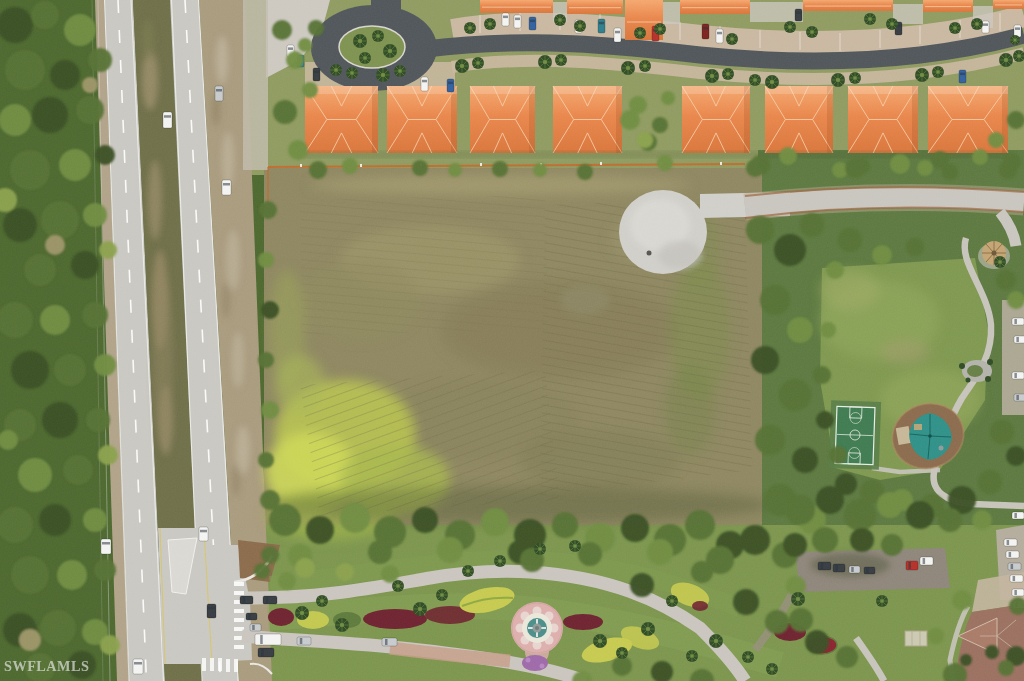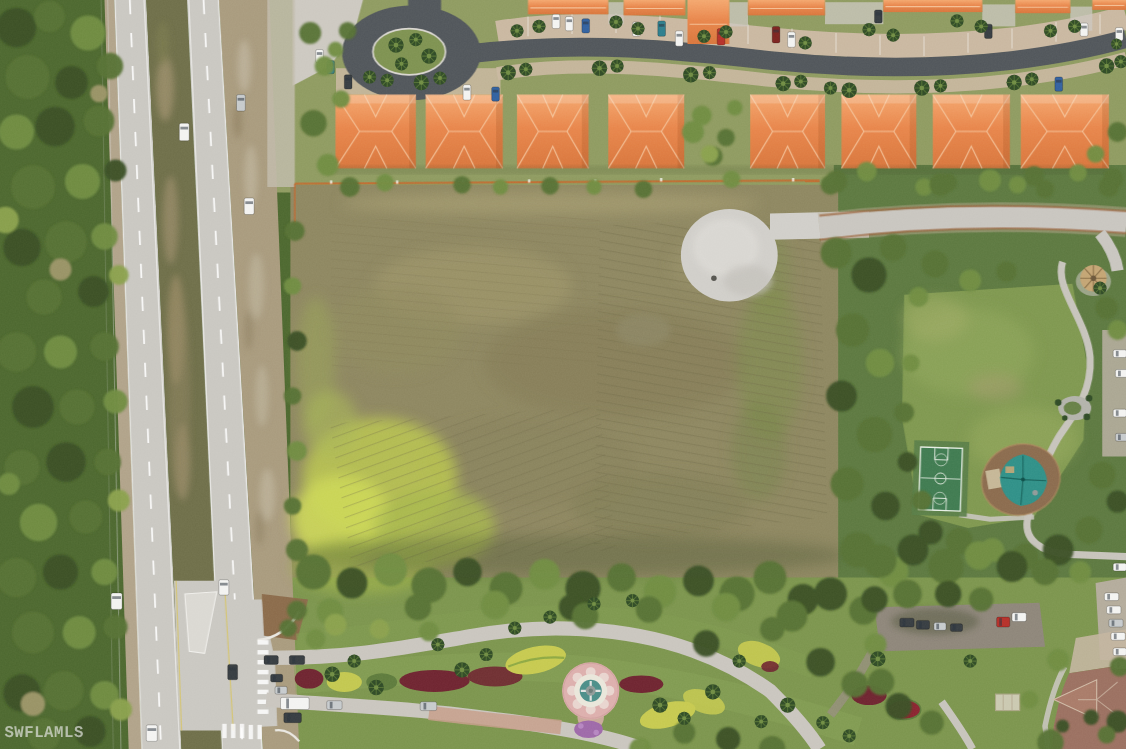--- a/index.html
+++ b/index.html
@@ -1,17 +1,17 @@
 <!DOCTYPE html>
 <html style="--forest-base: #4c672f; --topland-base: #8e9a60; --lot-base: #8d8660; --park-base: #5c7840; --bottom-base: #7b944d; --hwy: #c9c7c1; --lane: #ffffff; --asphalt: #50555a; --gravel: #a89a7d; --shoulder: #b0a289; --median-veg: #6e6e49; --median-tan: #a3936f; --apron: #c9b7a0; --pave-light: #ccc8c0; --roof-base: #e8854b; --roof-light: #f4a76e; --roof-dark: #d8753c; --ridge: #f7cda6; --lawn: #7e974f; --island-green: #7d9150; --lot-dark: #7b7752; --lot-light: #9e956c; --lot-bright: #b9c44f; --lot-bright2: #ccd758; --pad: #d0cec9; --path: #c6c3bb; --court: #3f7a50; --court-pad: #587c47; --court-line: #e6eee4; --mulch: #8a6a4d; --canopy: #2f8f87; --sand: #cbbf9f; --entr-road: #c9c5be; --paver: #c59c8a; --maroon: #6e2430; --bed-yellow: #c6c94f; --purple: #9d68a8; --flower-red: #8a2430; --fountain-pink: #dcaeac; --fountain-white: #e9e6da; --fountain-teal: #4a8d88; --tile-roof: #9a6f60; --tile-gable: #a87a68; --tile-ridge: #cfb9a5; --gazebo: #c3a473; --dirt: #8a6a4a; --parking-dark: #8d8579; --wedge: #b3ab9b; --silt-fence: #c8642a; --palm-dark: #2f4a26; --palm-light: #5d7a38; --wm: rgba(225,227,222,0.7);"><head>
 <meta charset="utf-8">
 <style>
   html,body{margin:0;padding:0;background:#111;}
   .scene{position:relative;width:1024px;height:681px;overflow:hidden;
-         font-family:Liberation Mono, monospace;background:#4c672f;}
+         font-family:Liberation Serif, serif;background:#4c672f;}
   .scene svg{position:absolute;left:0;top:0;}
   .watermark{position:absolute;left:4px;bottom:6px;font-size:15px;font-weight:700;
              letter-spacing:.5px;color:var(--wm,rgba(225,227,222,.7));
              transform:scaleX(.95);transform-origin:left bottom;user-select:none;}
 </style>
 </head>
 <body>
 
 <div class="scene">
 <svg width="1024" height="681" viewBox="0 0 1024 681">

